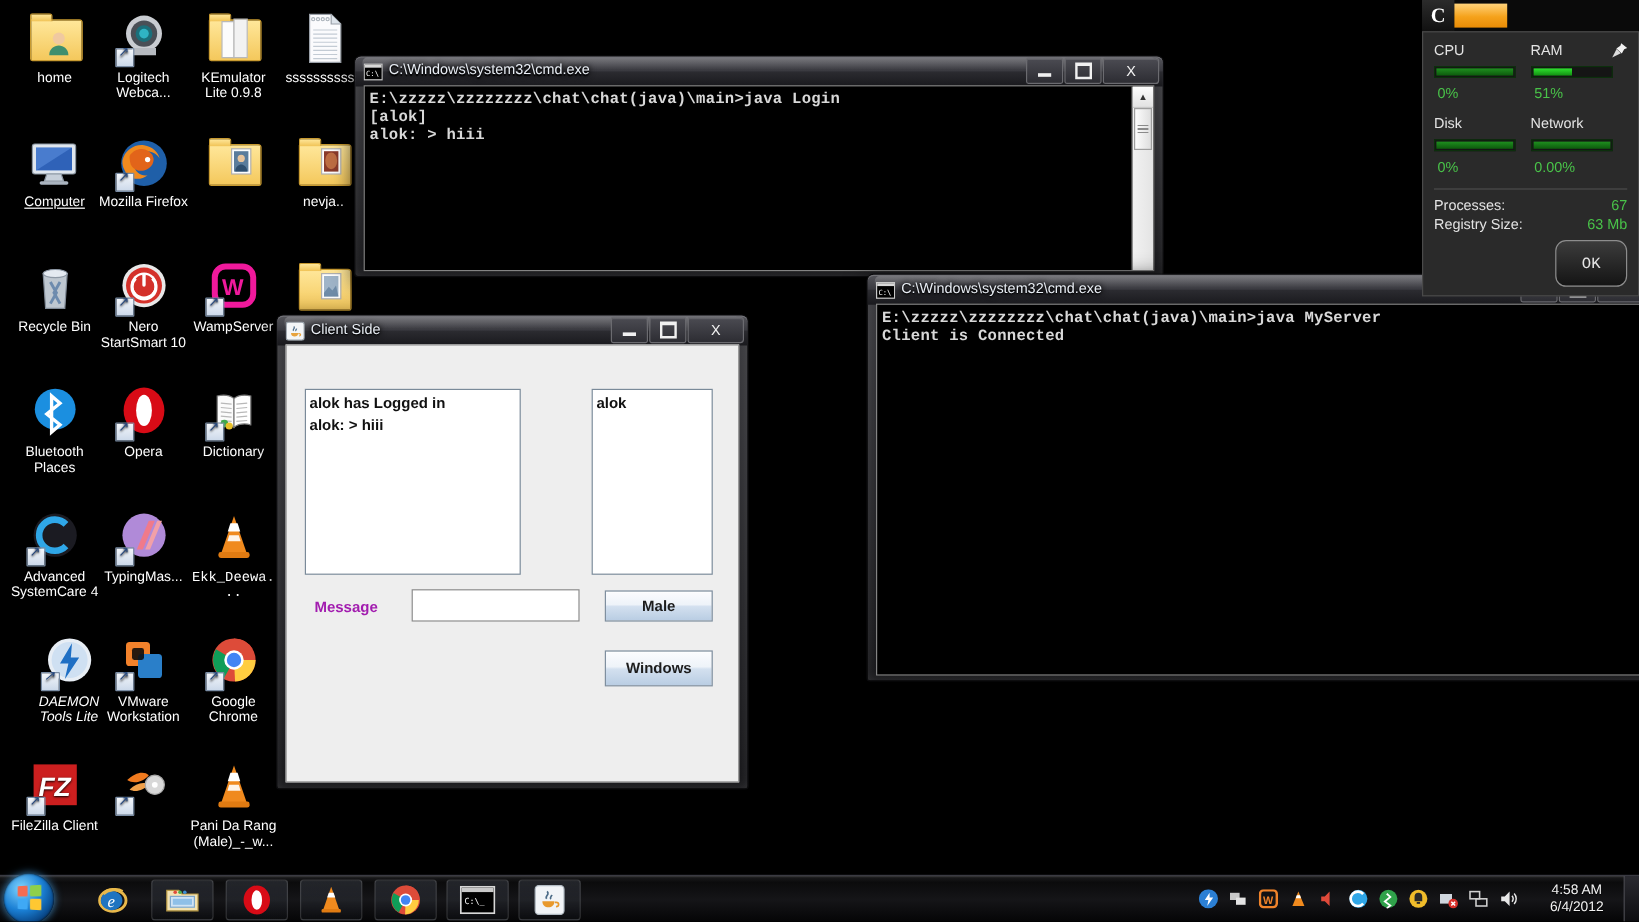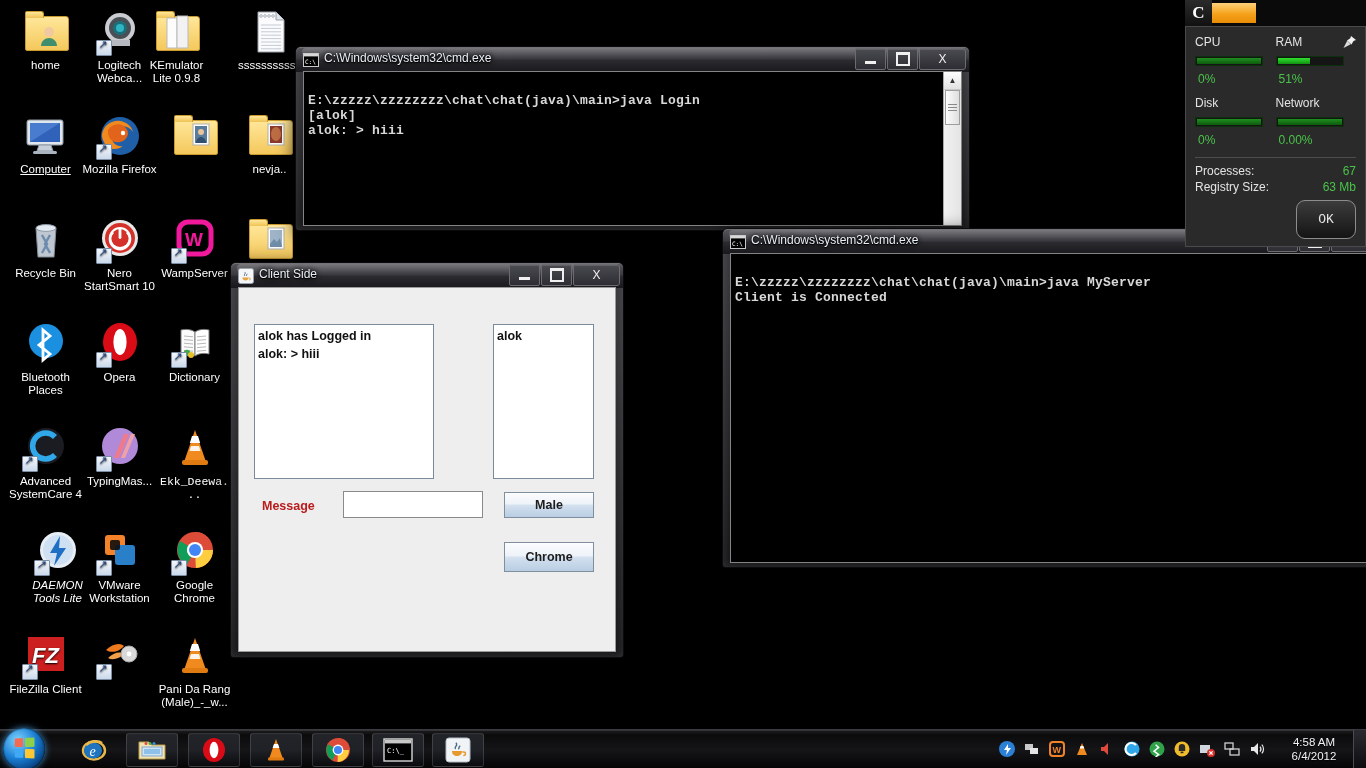--- a/index.html
+++ b/index.html
@@ -72,21 +72,21 @@
   .glyph-min{display:block;width:11px;height:3px;background:#f0f0f0;margin-top:7px;}
   .glyph-max{display:block;width:10px;height:9px;border:2px solid #f0f0f0;border-top-width:3px;}
 
   
   .console{
     position:absolute;left:8px;right:8px;top:25px;bottom:5px;
     background:#000;border:1px solid #848484;
     box-sizing:border-box;overflow:hidden;
   }
   .console pre{
-    margin:0;padding:21px 4px 0 4px;color:#d8d8d8;
+    margin:0;padding:3px 4px 0 4px;color:#d8d8d8;
     font-family:"Liberation Mono","DejaVu Sans Mono",monospace;
     font-size:13px;line-height:15px;font-weight:bold;letter-spacing:.2px;
     white-space:pre;
   }
   .vscroll{
     position:absolute;right:0;top:0;width:17px;bottom:0;
     background:linear-gradient(90deg,#f2f2f2,#e4e4e4);
     border-left:1px solid #a9a9a9;
   }
   .vs-up{height:17px;border-bottom:1px solid #c8c8c8;
@@ -106,21 +106,21 @@
   .swing-area{
     position:absolute;background:#fff;border:1px solid #7a8a99;
     font-size:12.5px;color:#111;padding:2px 3px;box-sizing:border-box;
     overflow:hidden;font-weight:bold;line-height:18px;
   }
   .swing-field{
     position:absolute;background:#fff;border:1px solid #8a8a8a;
     box-sizing:border-box;
   }
   .swing-label{
-    position:absolute;font-size:12.5px;font-weight:bold;color:#b91c1c;
+    position:absolute;font-size:12.5px;font-weight:bold;color:#a21caf;
   }
   .swing-btn{
     position:absolute;box-sizing:border-box;
     background:linear-gradient(180deg,#fbfcfe 0%,#eef3f9 45%,#d3e0ef 52%,#b9cde3 100%);
     border:1px solid #7f8f9f;
     font-size:12.5px;font-weight:bold;color:#1d1d1d;
     display:flex;align-items:center;justify-content:center;
     box-shadow:0 1px 0 rgba(255,255,255,.8) inset;
   }
 
@@ -201,21 +201,21 @@
     <div class="icon-cell" style="left: 82px; top: 8px;">
       <div class="icon-art"><svg width="48" height="48">
           <circle cx="24" cy="20" r="15" fill="#c9ccd1"></circle>
           <circle cx="24" cy="20" r="11" fill="#4a4f56"></circle>
         <circle cx="24" cy="20" r="7" fill="#1b6f7a"></circle>
           <circle cx="24" cy="20" r="4" fill="#2fb4c4"></circle>
         <path d="M14 32h20v6H14z" fill="#b6bac0"></path>
         </svg><span class="shortcut-arrow"></span></div>
       <span class="icon-label">Logitech Webca...</span>
     </div>
-    <div class="icon-cell" style="left: 139px; top: 8px;">
+    <div class="icon-cell" style="left: 157px; top: 8px;">
       <div class="icon-art">
         <div class="fld"></div>
         <svg width="48" height="48" style="position:absolute;left:0;top:0">
         <path d="M14 10h10v30H14z" fill="#fcfcfc" stroke="#b9b9b9"></path>
           <path d="M24 8h11v32H24z" fill="#f2f2f2" stroke="#b9b9b9"></path>
         </svg>
       </div>
       <span class="icon-label">KEmulator Lite 0.9.8</span>
     </div>
     <div class="icon-cell" style="left: 232px; top: 8px;">
@@ -522,21 +522,21 @@
 alok: &gt; hiii</div>
 
       <div class="swing-area" style="left:254px;top:36px;width:101px;height:155px;">alok</div>
 
       <div class="swing-label" style="left:23px;top:211px;">Message</div>
 
       <input class="swing-field" type="text" style="left: 104px; top: 203px; width: 140px; height: 27px; padding: 0px 4px; font-size: 12.5px;" value="" placeholder="">
 
       <div class="swing-btn" style="left:265px;top:204px;width:90px;height:26px;">Male</div>
 
-      <div class="swing-btn" style="left:265px;top:254px;width:90px;height:30px;">Chrome</div>
+      <div class="swing-btn" style="left:265px;top:254px;width:90px;height:30px;">Windows</div>
     </div>
   </div>
 </div>
 
 <div id="gadget">
   <div class="gad-head">
     <div class="gad-logo">C</div>
     <div class="gad-bar"></div>
   </div>
   <div class="gad-panel">

